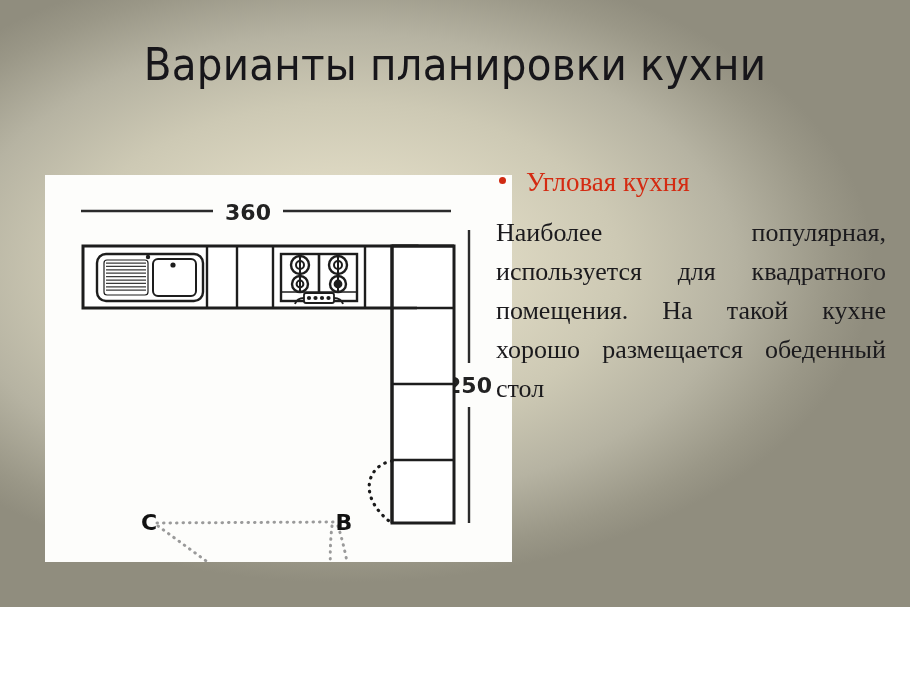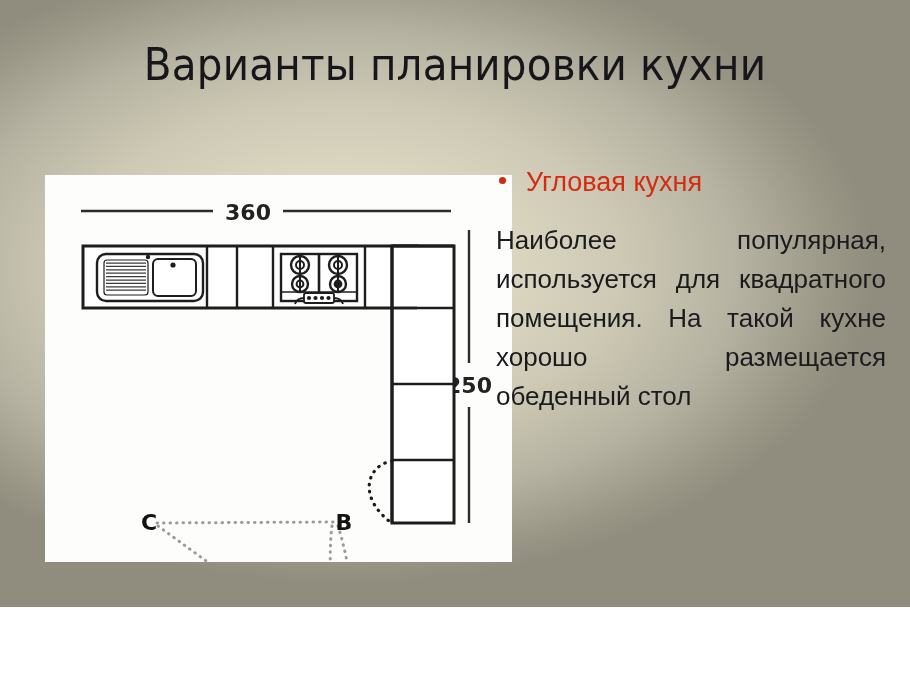--- a/index.html
+++ b/index.html
@@ -62,32 +62,32 @@
     top: 12px;
     width: 7px;
     height: 7px;
     border-radius: 50%;
     background: #d02a12;
   }
   .bullet-heading {
     font-size: 27px;
     line-height: 34px;
     color: #d42b12;
-    font-family: Liberation Sans, sans-serif;
+    font-family: Liberation Serif, serif;
   }
   #body-paragraph {
-    margin-top: 22px;
+    margin-top: 14px;
     padding-left: 2px;
     font-size: 26px;
     line-height: 39px;
     color: #1b1a1d;
     text-align: justify;
     text-justify: inter-word;
     text-indent: 0;
-    font-family: Liberation Sans, sans-serif;
+    font-family: Liberation Serif, serif;
   }
   #body-paragraph .lastline { display: inline; }
 
   
   #plan-panel {
     position: absolute;
     left: 25px;
     top: 175px;
     width: 467px;
     height: 387px;

